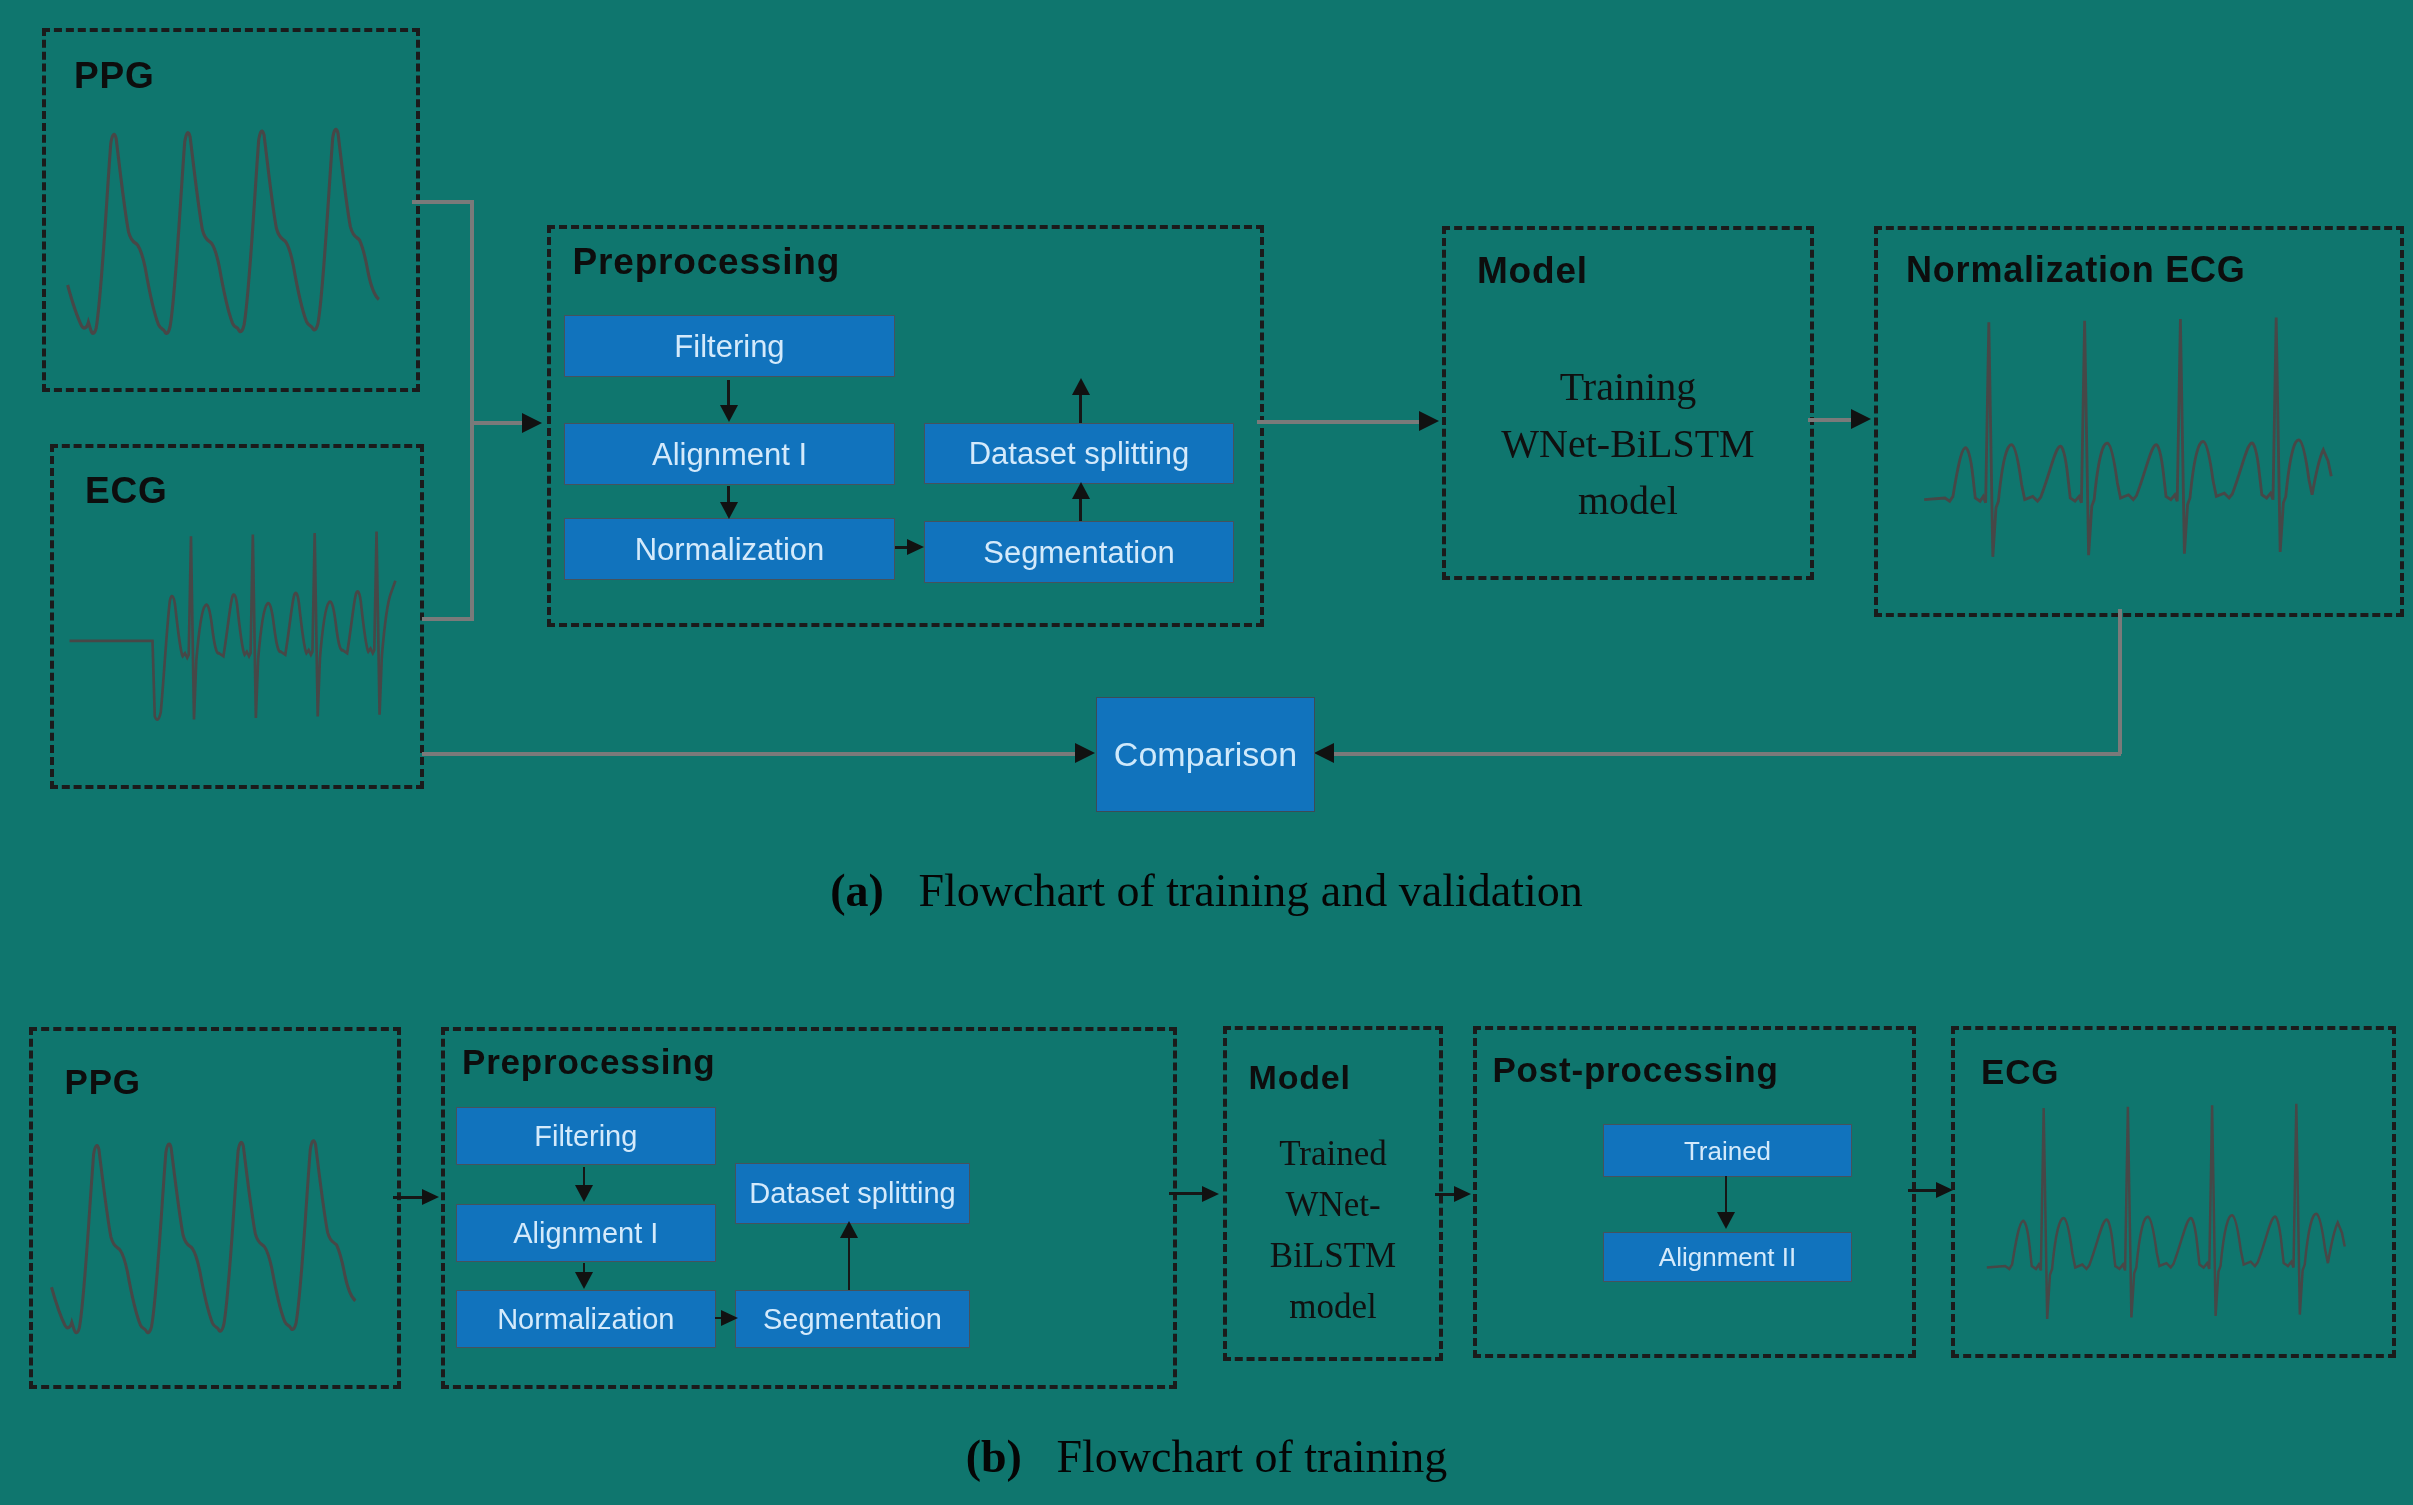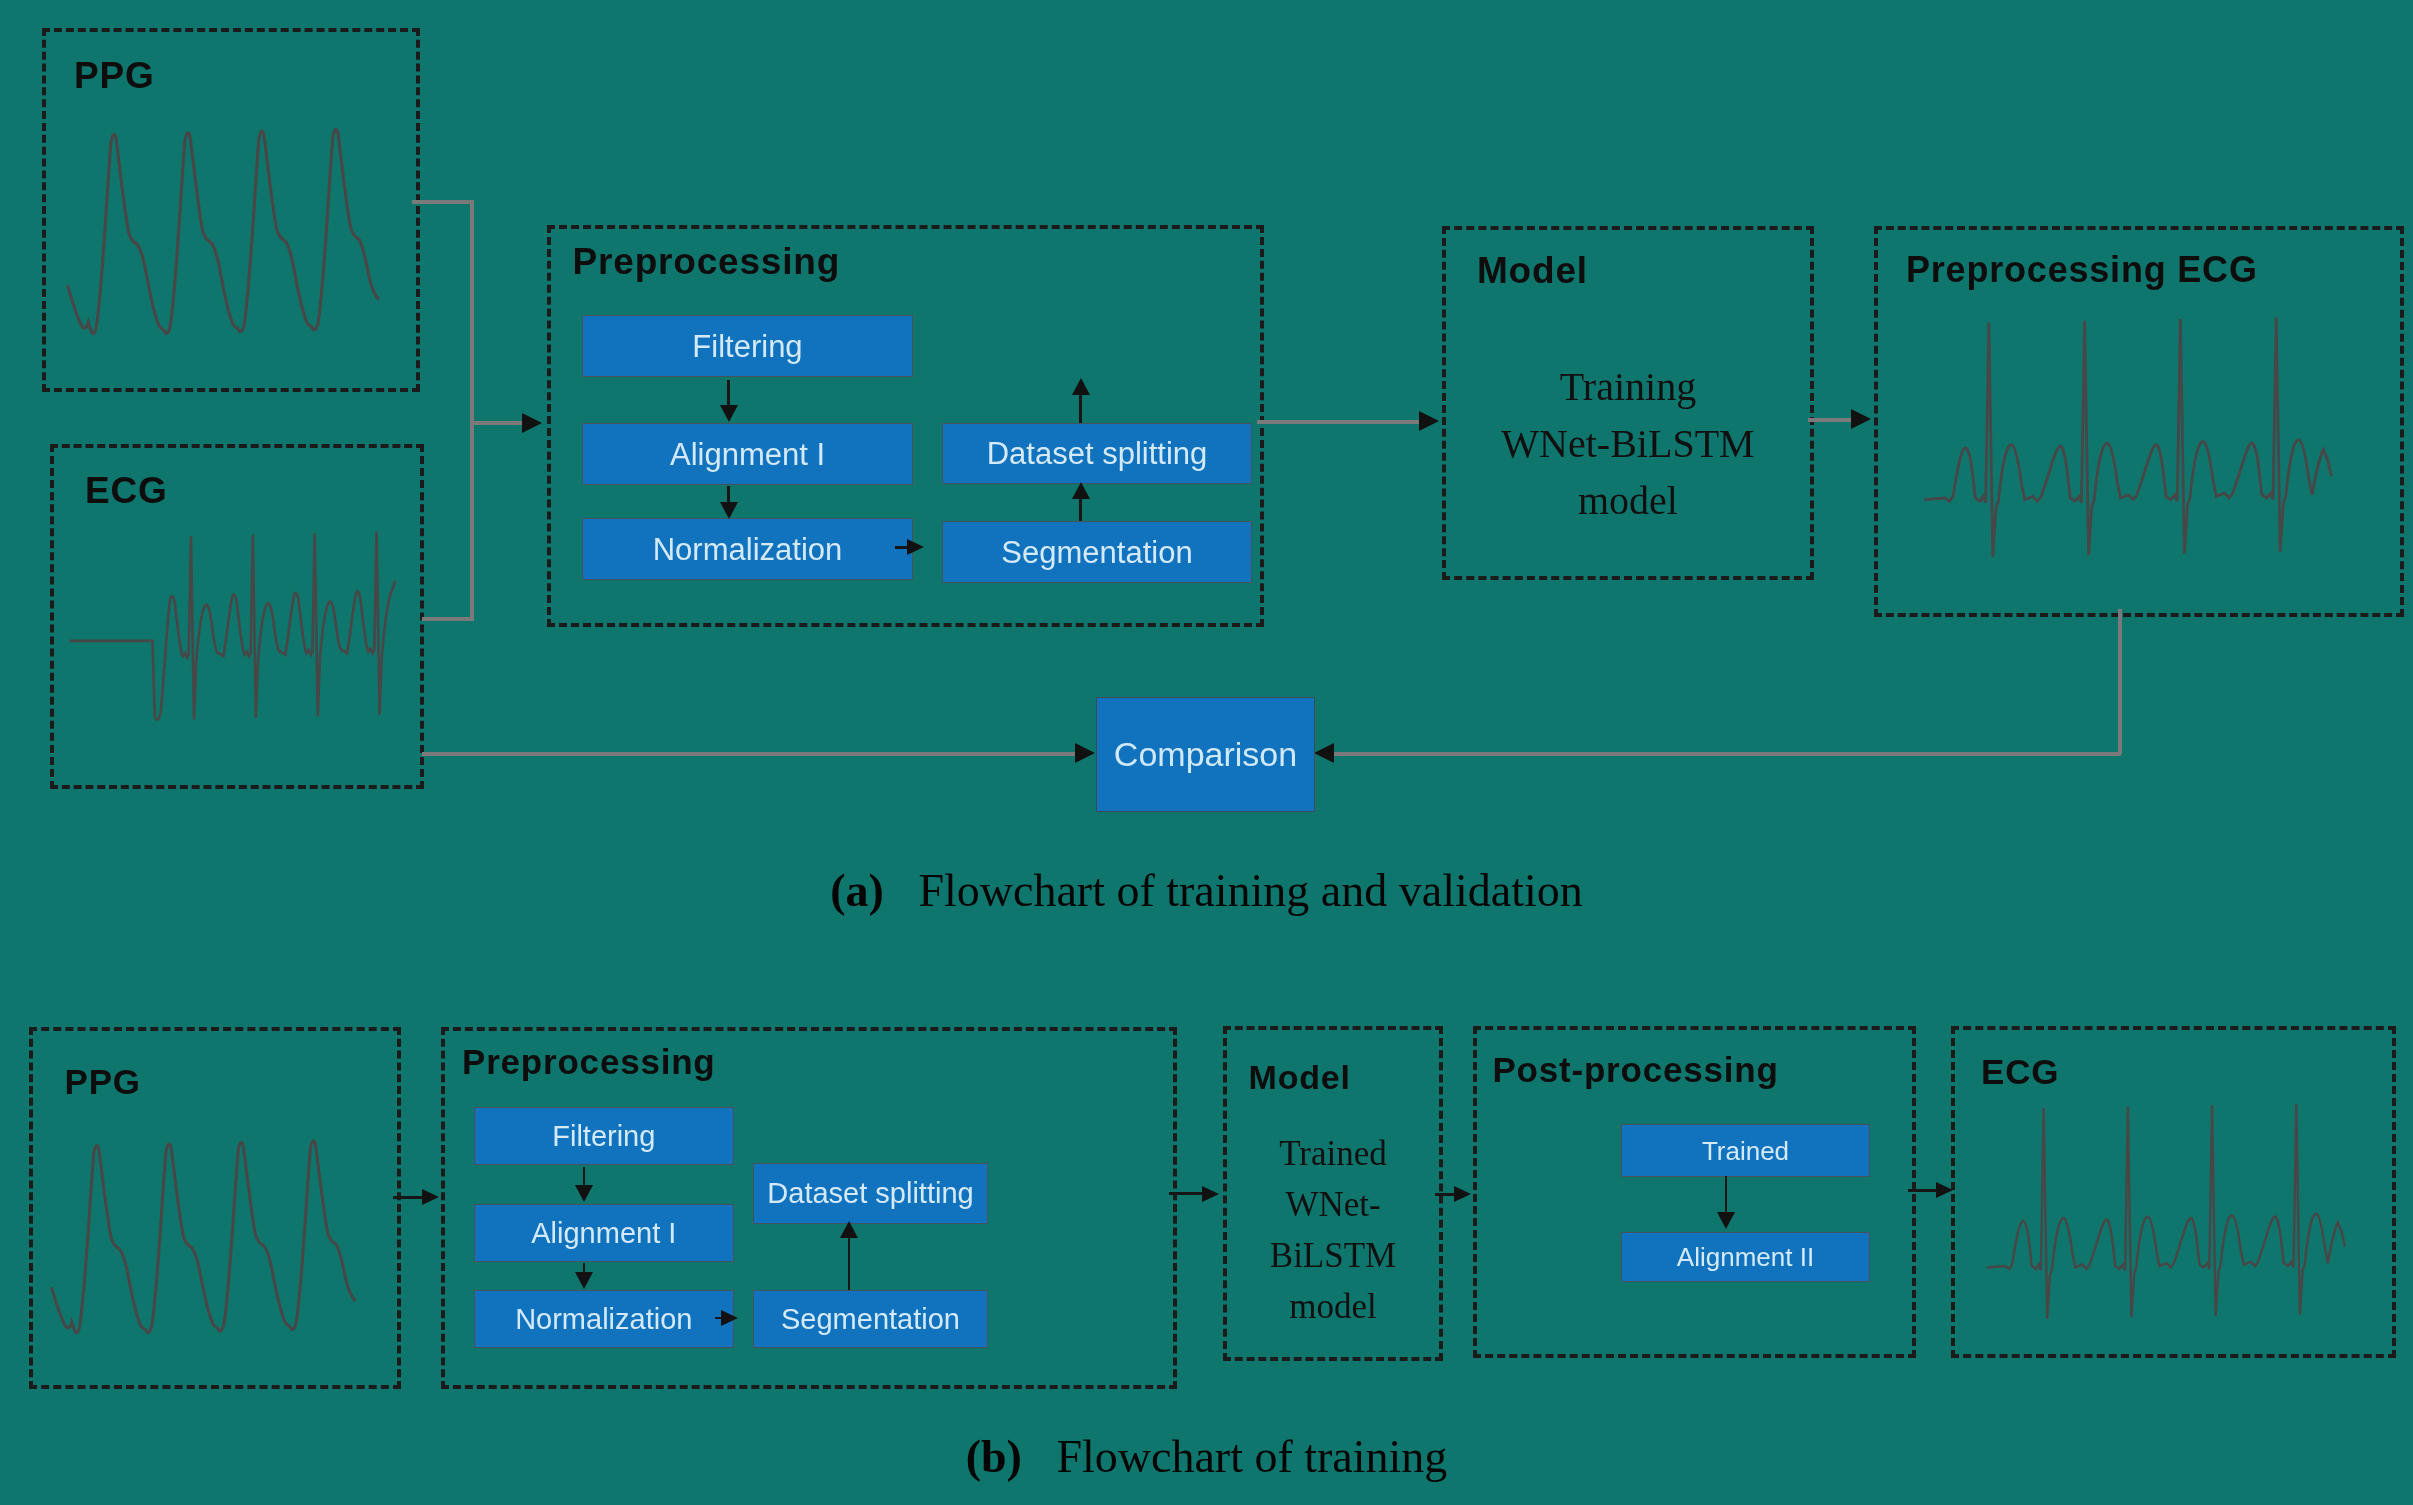--- a/index.html
+++ b/index.html
@@ -1,21 +1,21 @@
 <!DOCTYPE html>
 <html style="font-size:12.3px"><head>
 <meta charset="utf-8">
 <style>
   html,body{margin:0;padding:0;background:#ffffff;}
   .canvas{position:relative;width:2413px;height:1505px;background:#0f766e;overflow:hidden;
           font-family:"Liberation Sans",sans-serif;}
   .dbox{position:absolute;border:4.6px dashed #1b1b1b;}
   .dtitle{position:absolute;font-weight:bold;color:#0d0d0d;letter-spacing:0.8px;}
   .step{position:absolute;background:#1173bd;border:1.5px solid #46525c;display:flex;
-        align-items:center;justify-content:center;color:#d4eafb;text-align:center;margin-left:18px;}
+        align-items:center;justify-content:center;color:#d4eafb;text-align:center;}
   .step span{display:block;line-height:1;}
   .hline{position:absolute;background:#7a7a7a;height:3.9px;}
   .vline{position:absolute;background:#7a7a7a;width:3.9px;}
   .hline.blk{background:#161616;height:3.1px;}
   .vline.blk{background:#161616;width:3.1px;}
   .ah{position:absolute;width:0;height:0;}
   .ah.r{border-left:20px solid #111;border-top:10px solid transparent;border-bottom:10px solid transparent;}
   .ah.r.sm{border-left:17px solid #111;border-top:8.5px solid transparent;border-bottom:8.5px solid transparent;}
   .ah.l{border-right:20px solid #111;border-top:10px solid transparent;border-bottom:10px solid transparent;}
   .ah.d{border-top:17px solid #111;border-left:9.2px solid transparent;border-right:9.2px solid transparent;}
@@ -141,21 +141,21 @@
       <div>Training</div>
       <div>WNet-BiLSTM</div>
       <div>model</div>
     </div>
   </div>
 
   <div class="hline" style="left:1808px;top:418px;width:45px;"></div>
   <div class="ah r" style="left:1851px;top:409px;"></div>
 
   <div class="dbox" style="left:1874px;top:226px;width:522px;height:383px;">
-    <div class="dtitle" style="left:28px;top:18.5px;font-size:36px;">Preprocessing ECG</div>
+    <div class="dtitle" style="left:28px;top:18.5px;font-size:36px;">Normalization ECG</div>
     <div class="wave" style="left:35px;top:81px;width:447px;height:266px;">
       <svg viewBox="0 0 560 330" preserveAspectRatio="none">
           <use href="#wave-ecg-clean"></use>
         </svg>
     </div>
   </div>
 
   <div class="vline" style="left:2118px;top:609px;height:145px;"></div>
   <div class="hline" style="left:1334px;top:752px;width:787px;"></div>
   <div class="ah l" style="left:1314px;top:743px;"></div>

